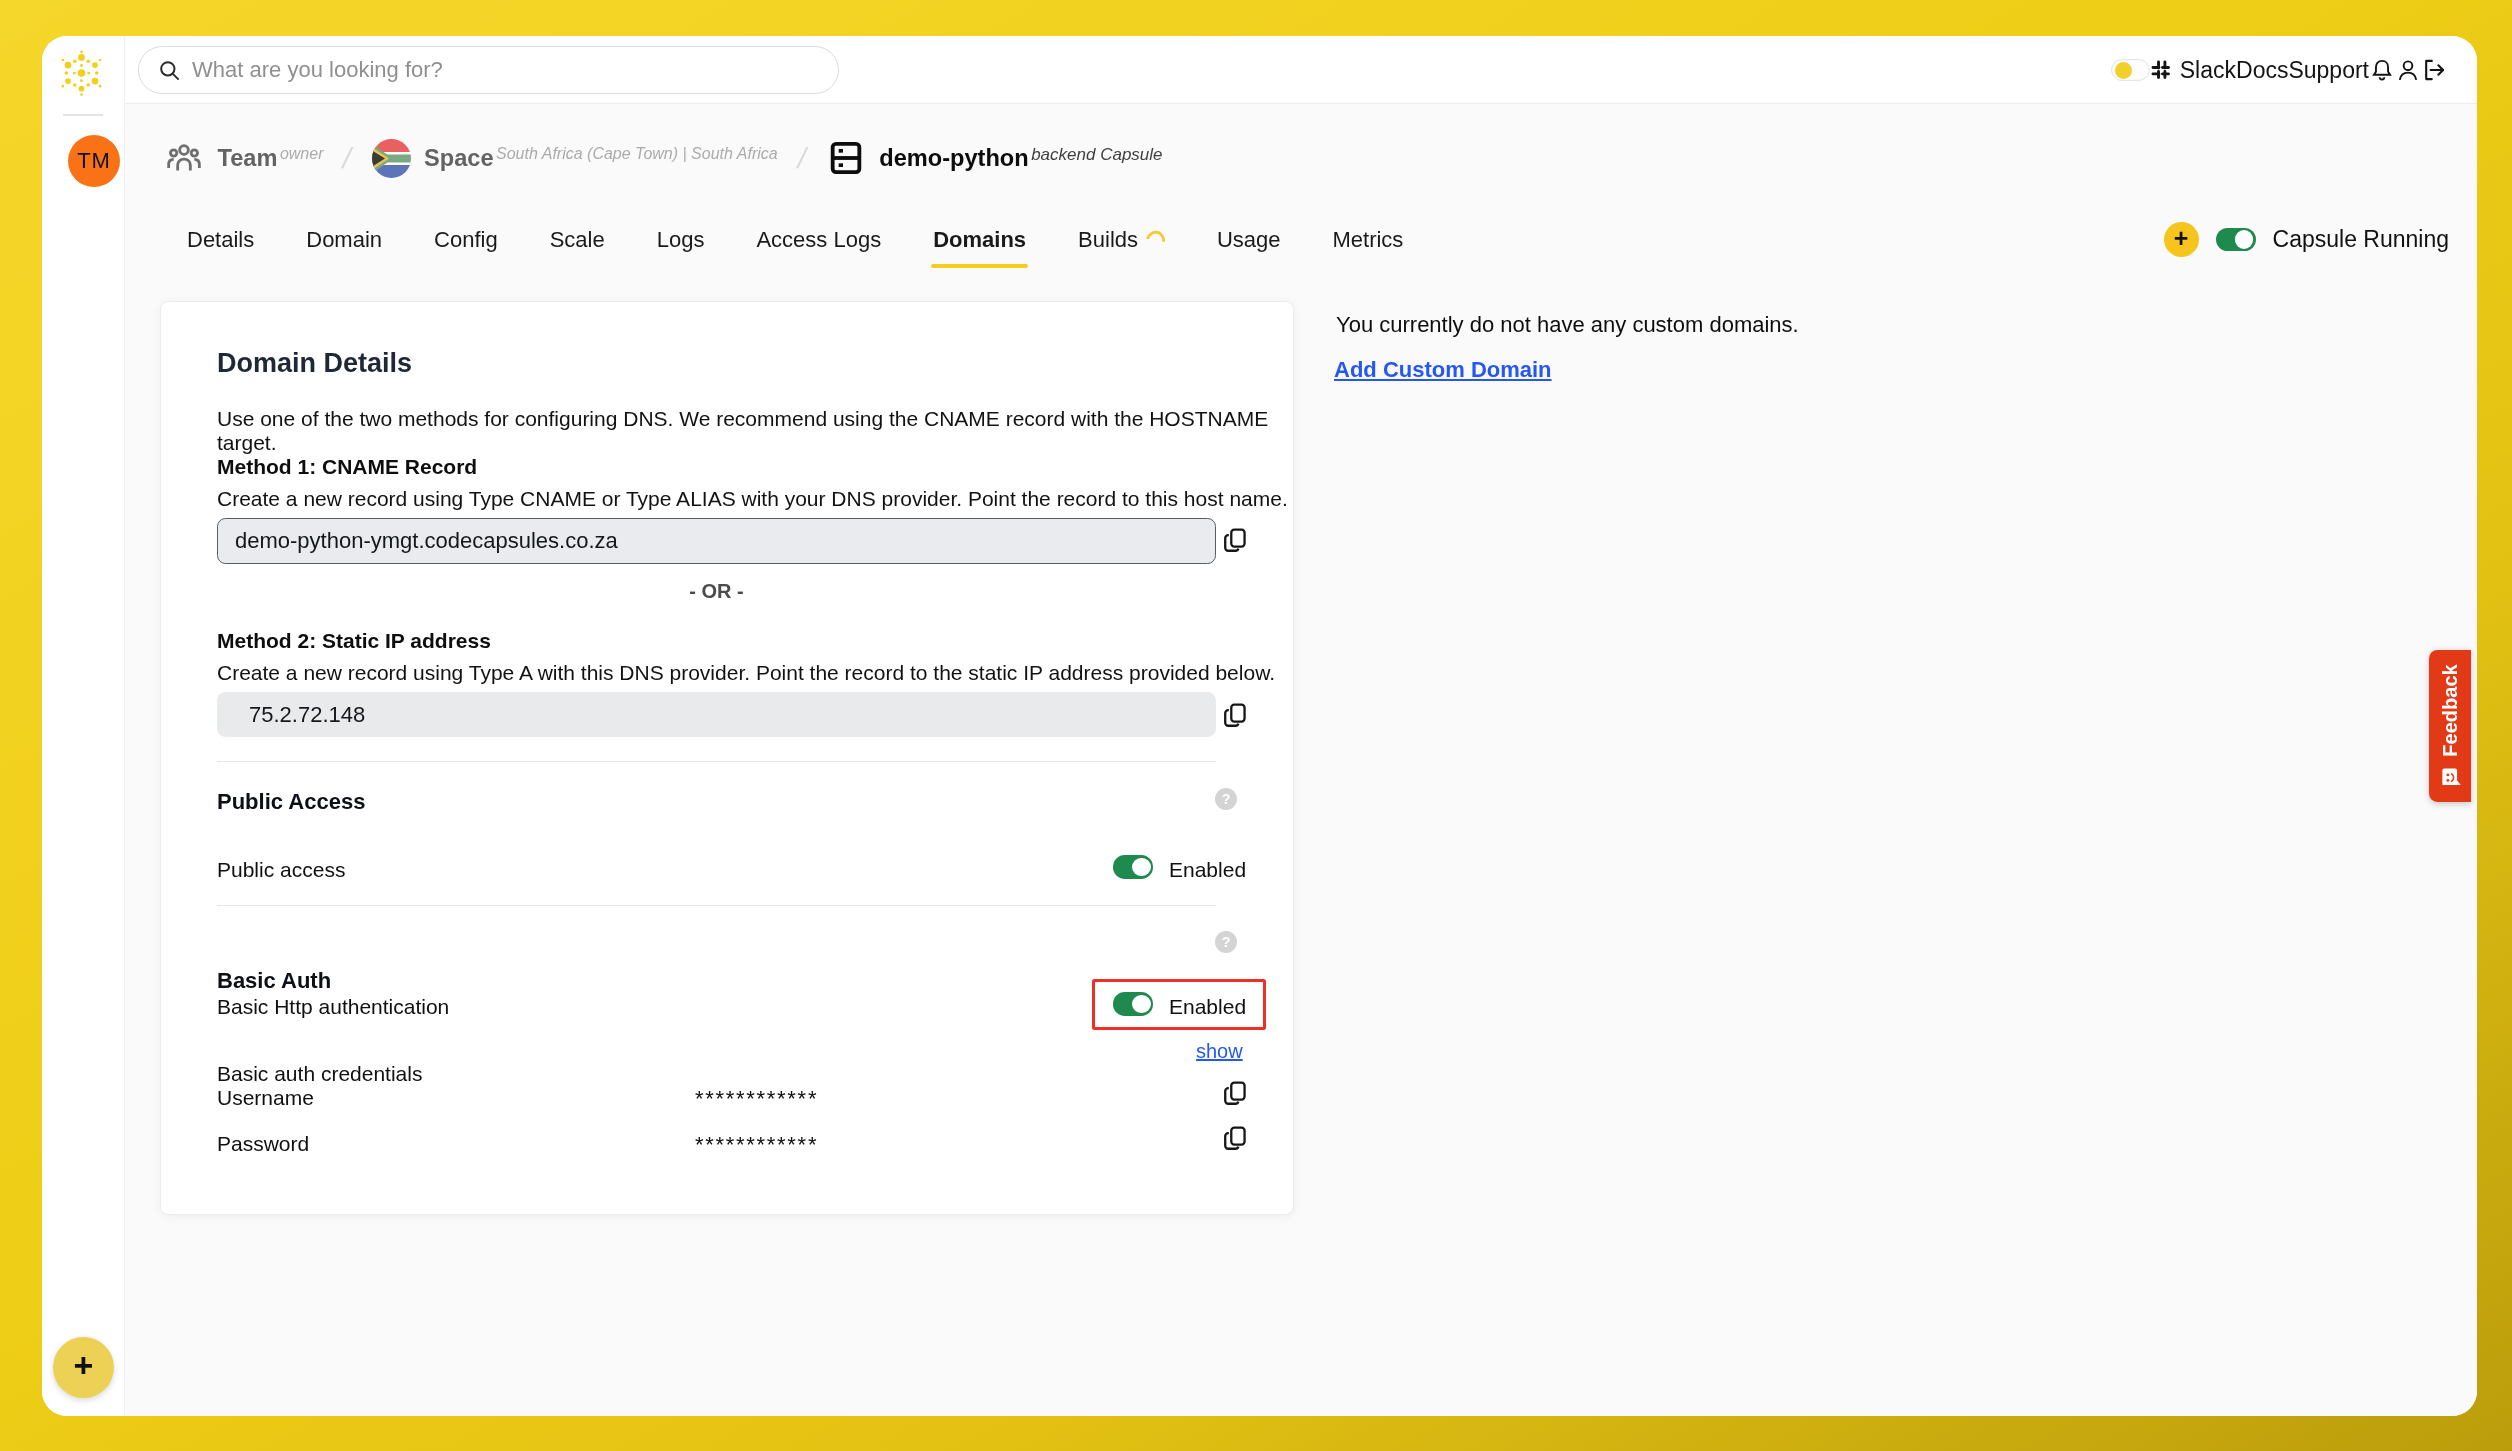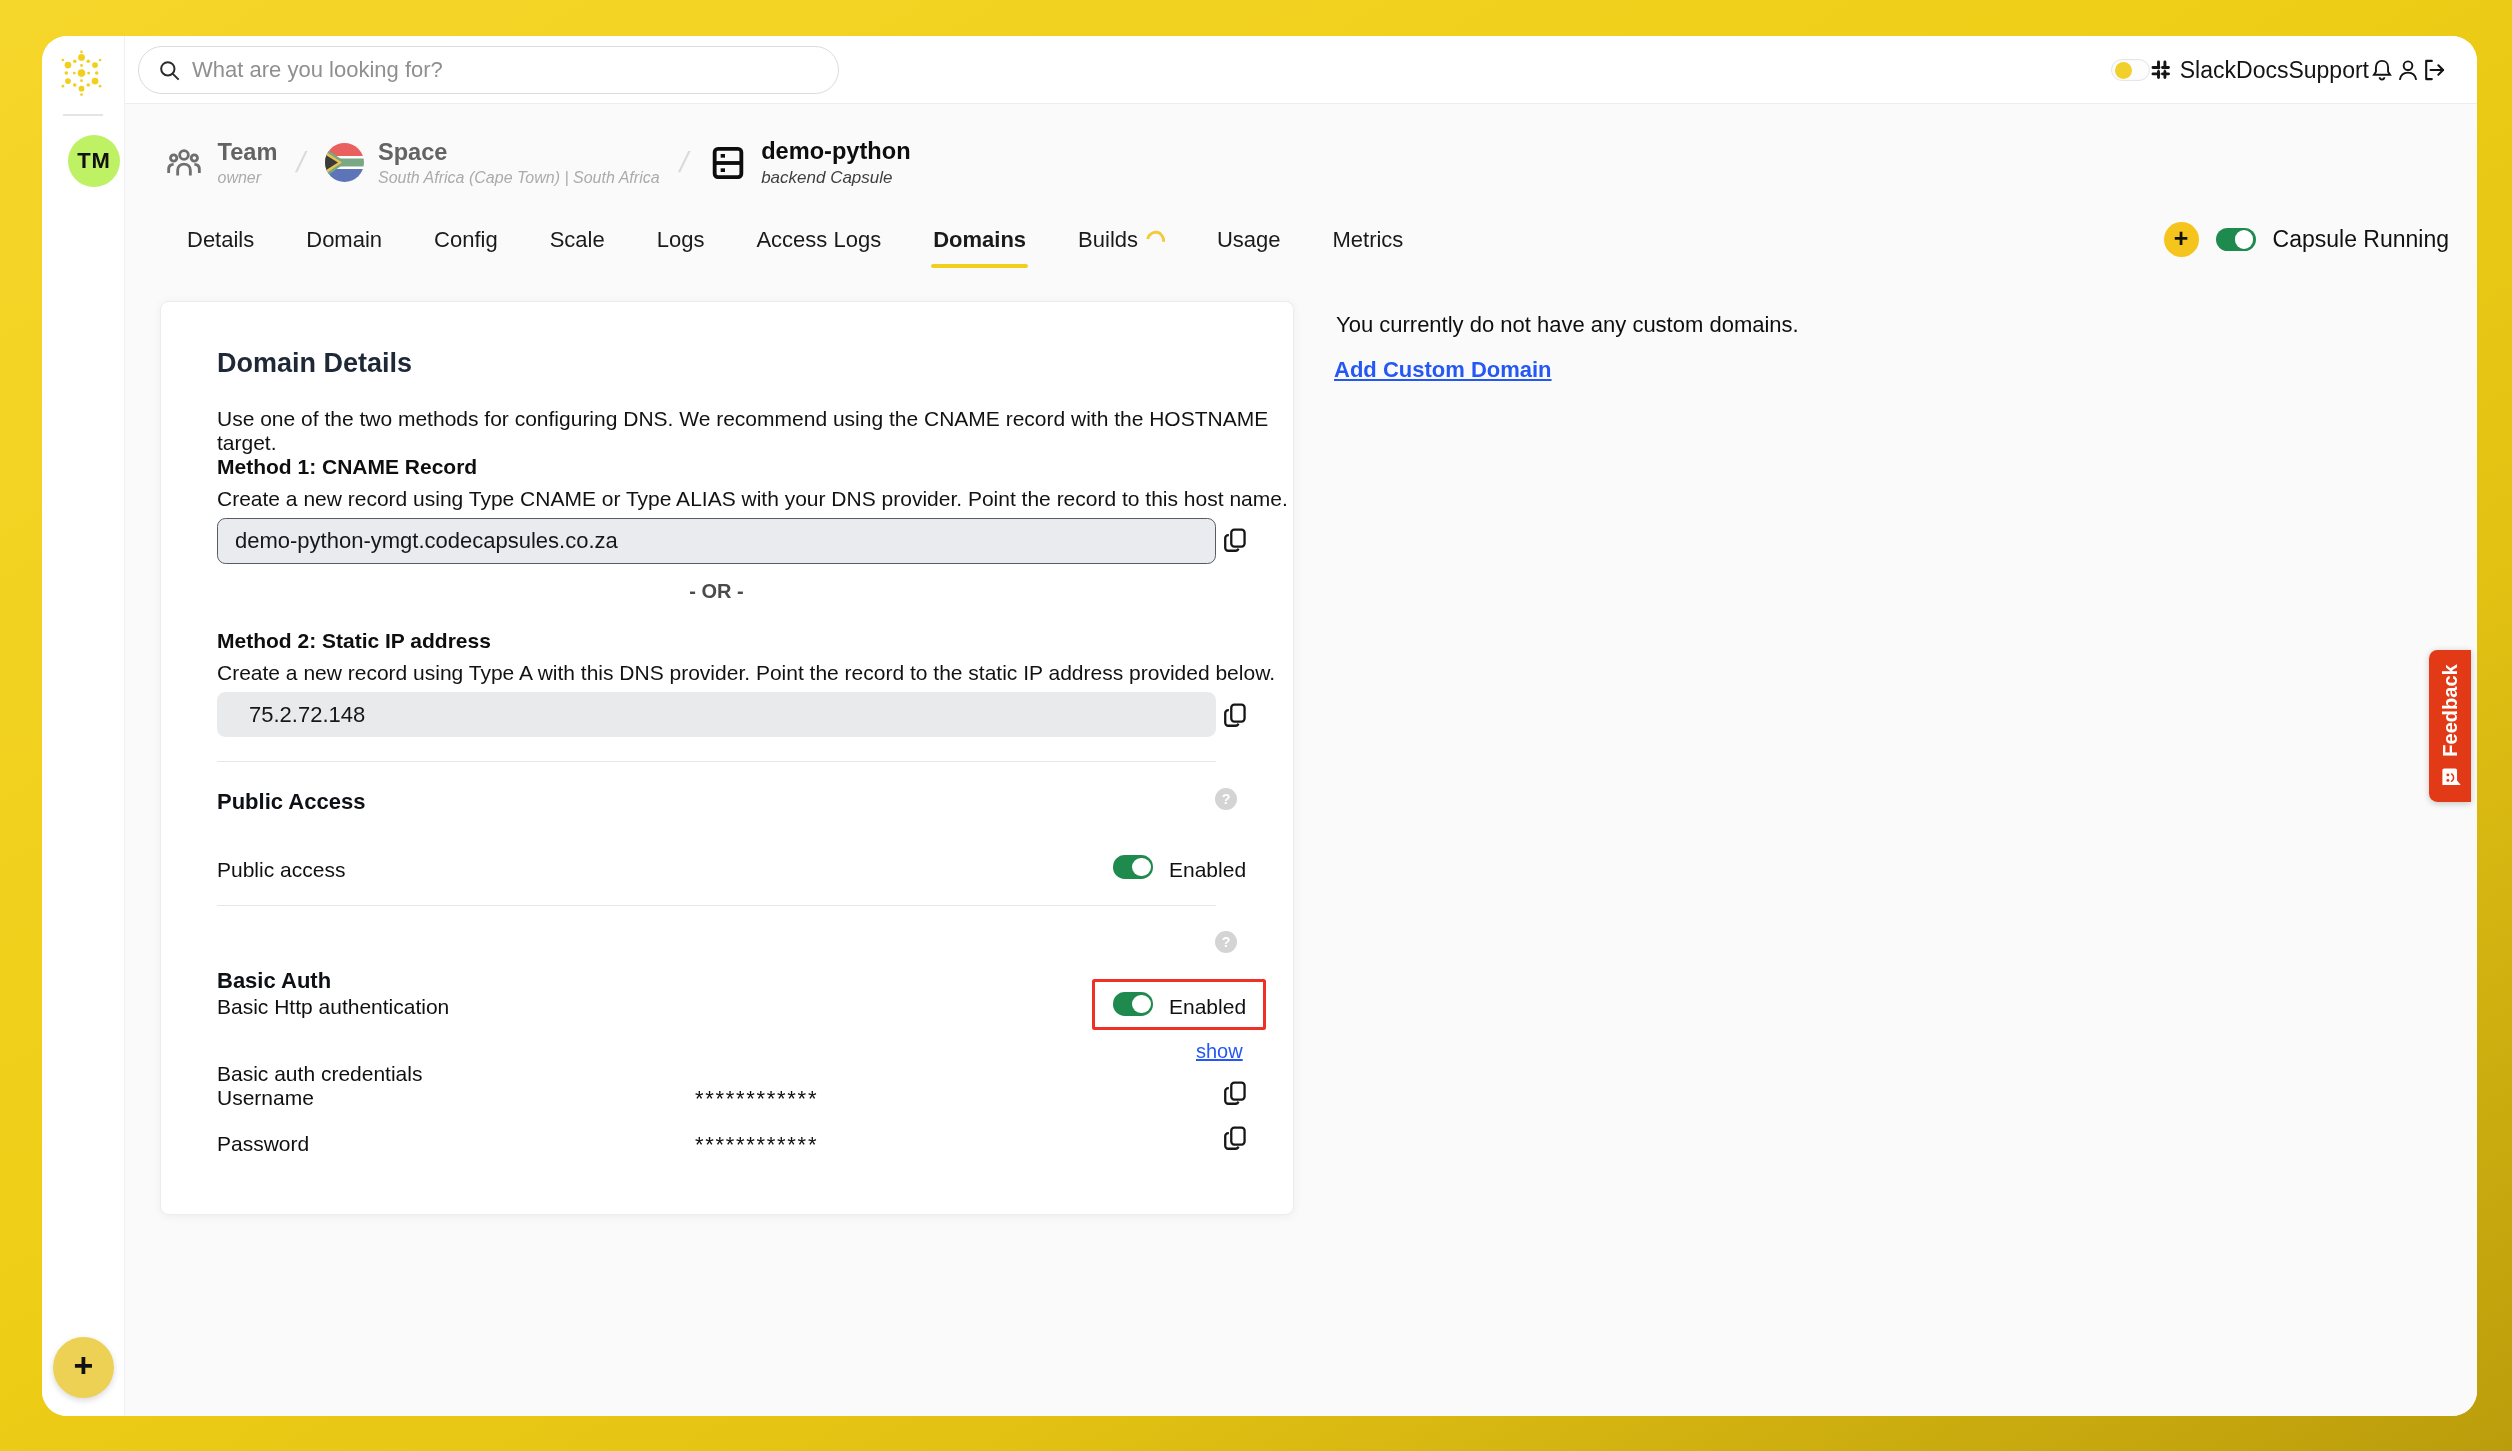--- a/index.html
+++ b/index.html
@@ -8,21 +8,21 @@
     background:linear-gradient(150deg,#f5d62a 0%,#efce17 45%,#e2c113 70%,#bb9d0c 100%); }
   .app { position:absolute; left:42px; top:36px; right:35px; bottom:36px;
     background:#fff; border-radius:25px; }
 
   
   .sidebar { position:absolute; left:0; top:0; bottom:0; width:83px; background:#fff;
     border-right:0.8px solid #f0f0f0; border-radius:25px 0 0 25px; }
   .logo { position:absolute; left:15px; top:12.6px; width:49px; height:49px; }
   .side-divider { position:absolute; left:21px; top:78px; width:40px; height:1.7px; background:#e4e4e4; }
   .avatar { position:absolute; left:26px; top:99px; width:52px; height:52px; border-radius:50%;
-    background:#bef264; color:#111; font-size:22px; font-weight:bold; letter-spacing:0.8px;
+    background:#f97316; color:#111; font-size:22px; font-weight:normal; letter-spacing:0.8px;
     display:flex; align-items:center; justify-content:center; }
   .fab { position:absolute; left:11px; bottom:18.5px; width:61px; height:61px; border-radius:50%;
     background:#ecd155; box-shadow:0 2.5px 6.7px rgba(0,0,0,.15); cursor:pointer; }
   .fab::after { content:"+"; position:absolute; inset:0; display:flex; align-items:center;
     justify-content:center; font-size:34px; font-weight:bold; color:#111; padding-bottom:3.4px;}
 
   
   .topbar { position:absolute; left:83px; top:0; right:0; height:68px; background:#fff;
     border-bottom:0.8px solid #ededed; border-radius:0 25px 0 0; }
   .search { position:absolute; left:12.6px; top:10px; width:701px; height:48px; border:1.3px solid #dcdcdc;
@@ -39,21 +39,21 @@
   .tlink { display:flex; align-items:center; gap:6.7px; cursor:pointer; }
   .icon-btn { cursor:pointer; display:flex; align-items:center; }
 
   
   .main { position:absolute; left:83px; top:68px; right:0; bottom:0; background:#fafafa;
     border-radius:0 0 25px 0; }
 
   
   .crumbs { position:absolute; left:39px; top:34px; display:flex; align-items:center; gap:20px; }
   .crumb { display:flex; align-items:center; gap:13.5px; cursor:pointer; }
-  .crumb .txt { display:flex; flex-direction:column; gap:2.5px; }
+  .crumb .txt { display:flex; flex-direction:row; gap:2.5px; }
   .crumb .label { font-size:23.6px; font-weight:bold; color:#636363; }
   .crumb .sub { font-size:16px; color:#ababab;font-style:italic; }
   .crumb.current .label { color:#0d0d0d; }
   .crumb.current .sub { color:#3f3f3f; font-size:17px; }
   .slash { font-size:29px; color:#dadada; transform:skewX(-12deg); }
   .flag { width:39px; height:39px; border-radius:50%; overflow:hidden; }
 
   
   .tabs { position:absolute; left:62px; top:123px; display:flex; gap:52px; font-size:22px; color:#1a1a1a; }
   .tab { cursor:pointer; position:relative; display:flex; align-items:center; gap:8.4px; padding-bottom:15px; }

